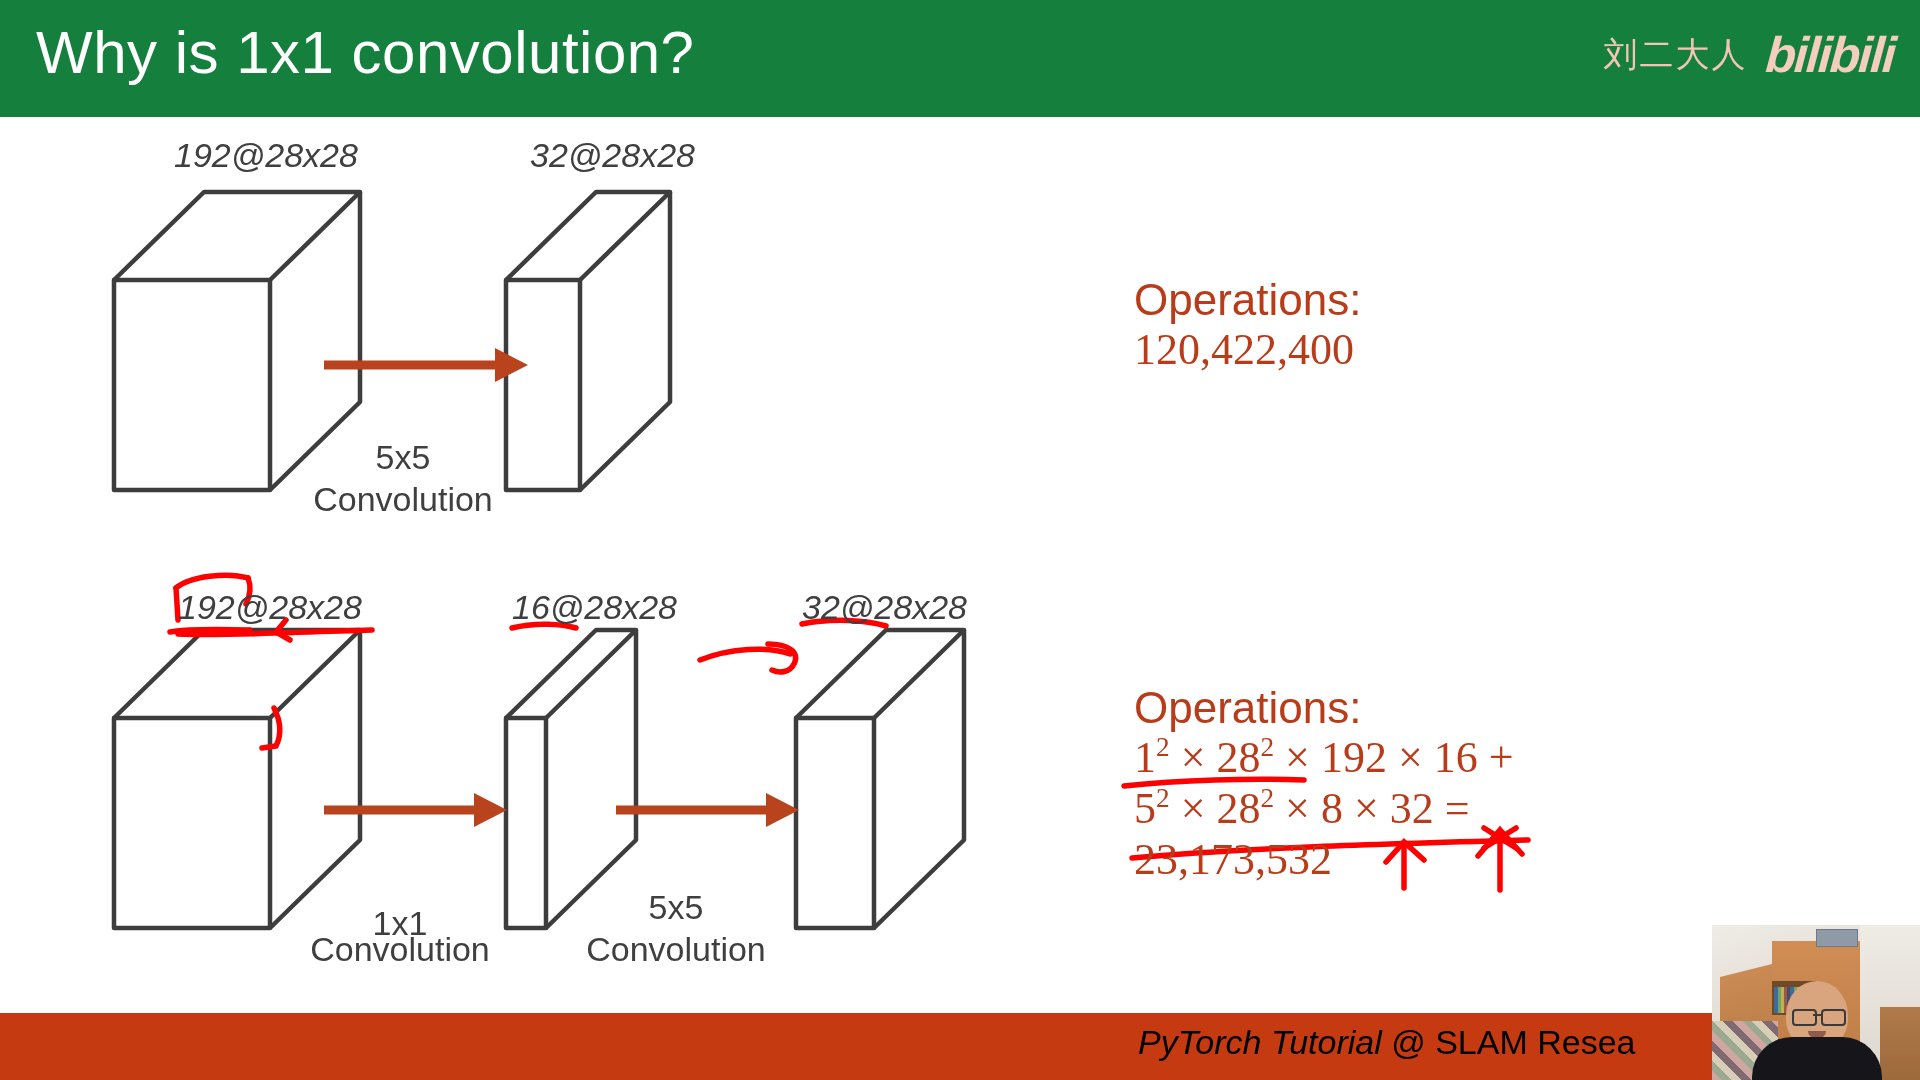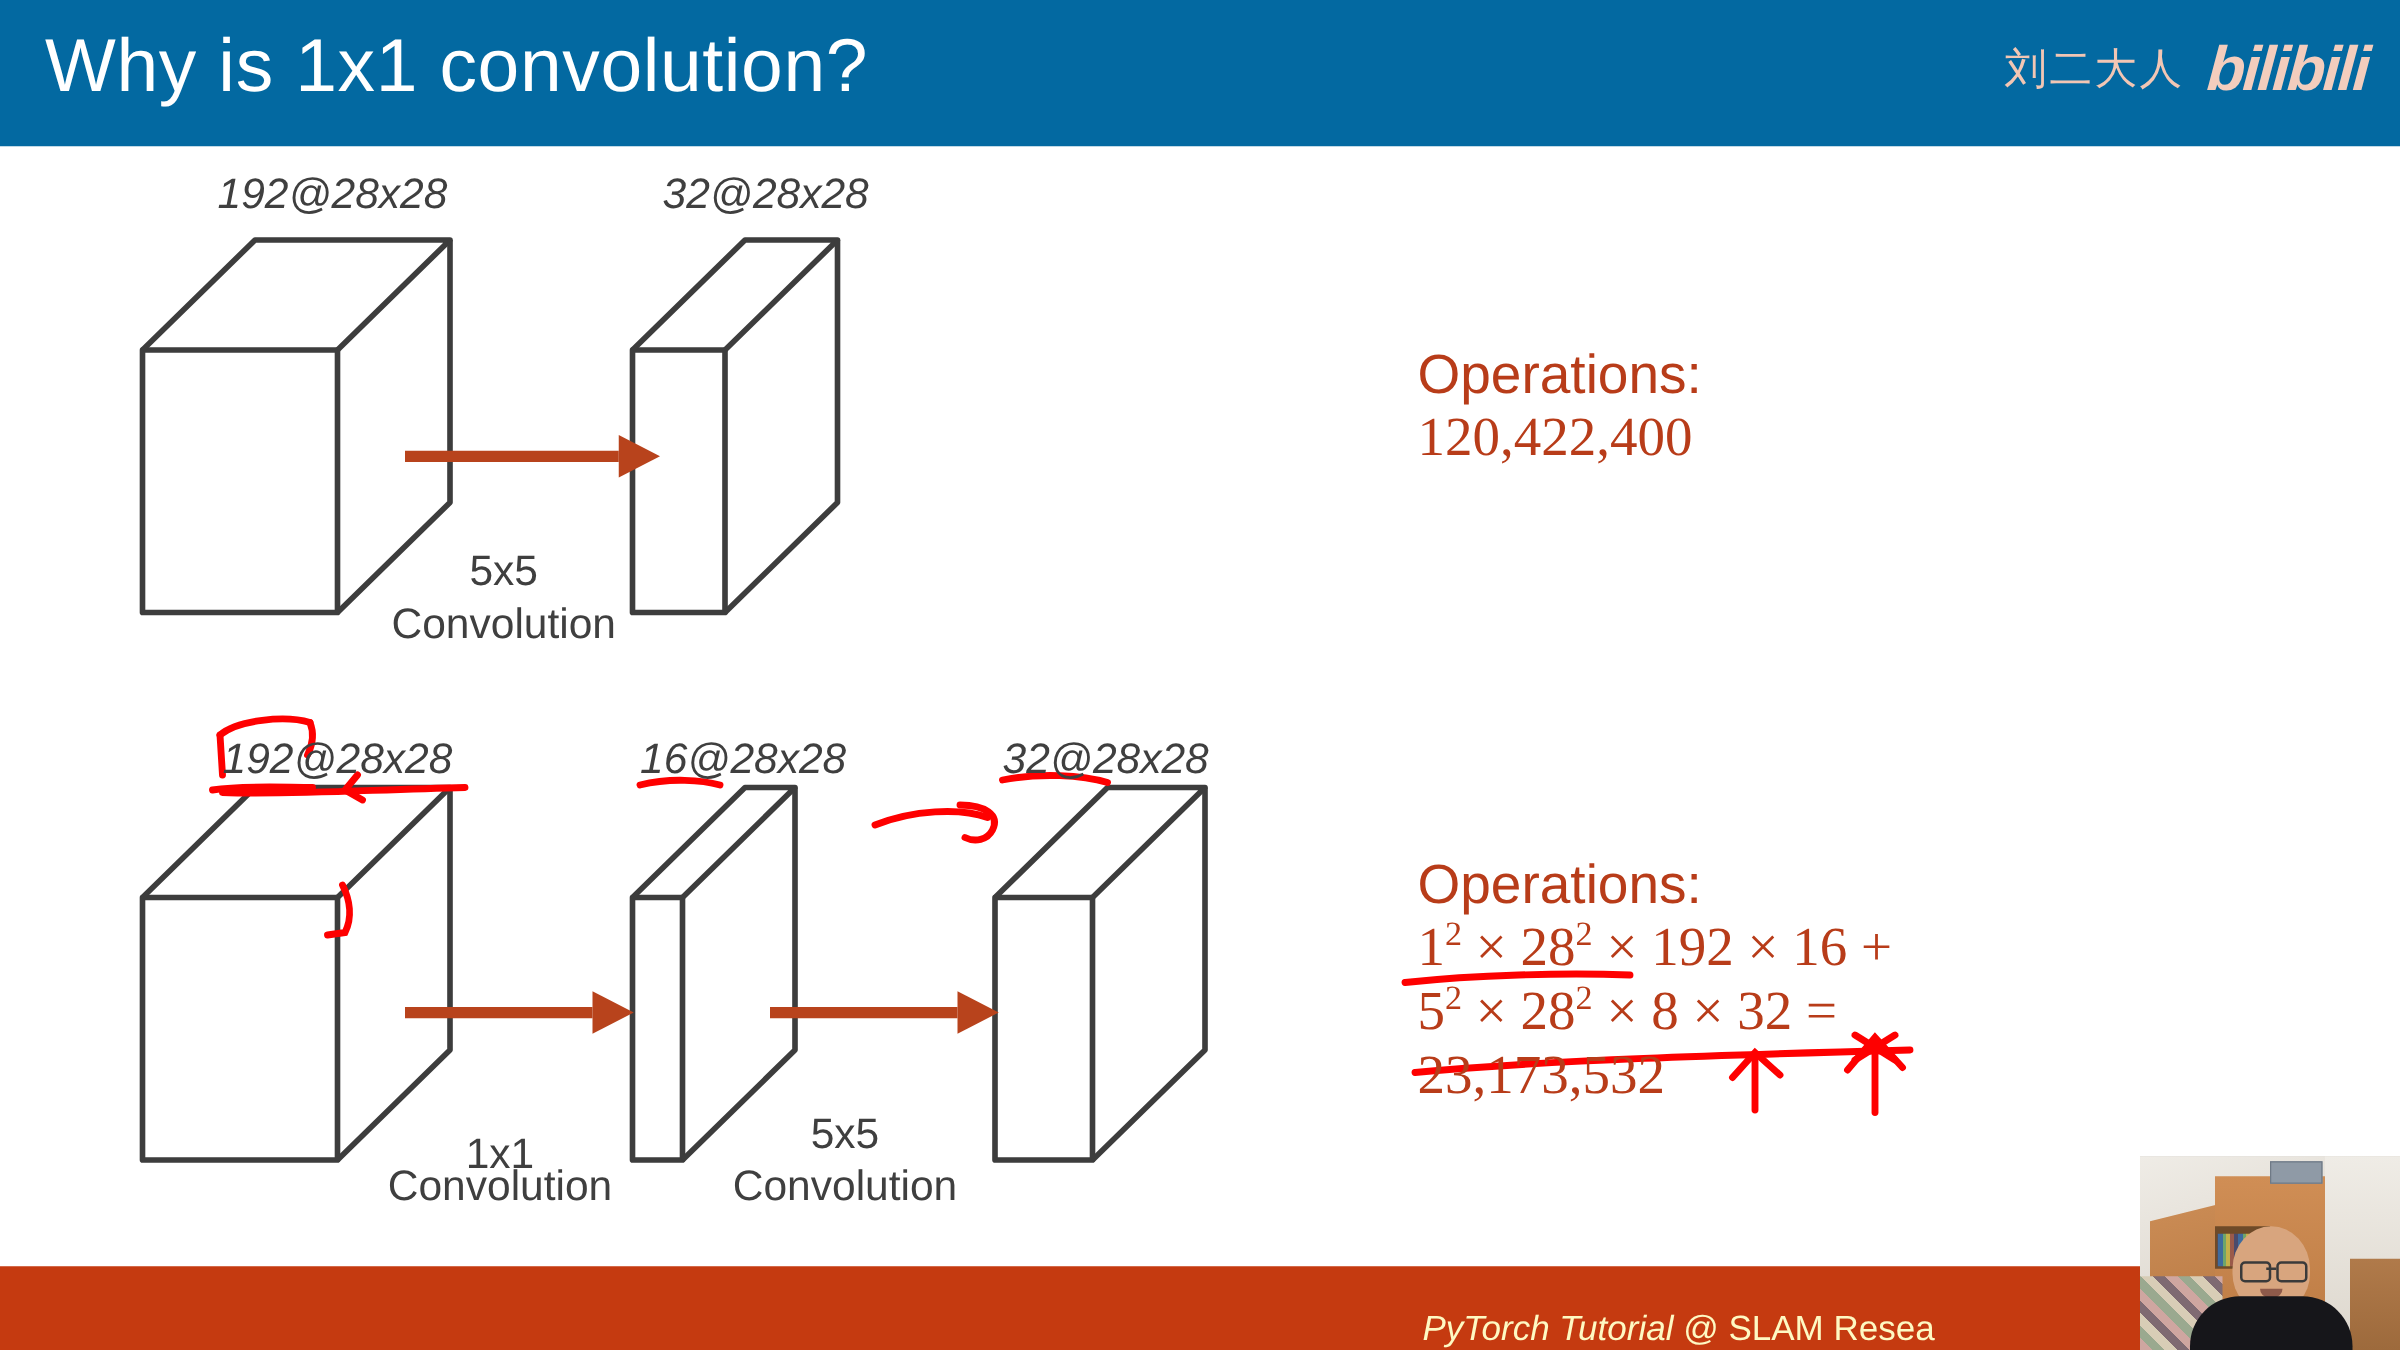--- a/index.html
+++ b/index.html
@@ -13,21 +13,21 @@
     position: relative;
     overflow: hidden;
     font-family: "Liberation Sans", sans-serif;
   }
 
   
   .top-banner {
     position: absolute;
     left: 0; top: 0;
     width: 1920px; height: 117px;
-    background: #0369a1;
+    background: #15803d;
   }
   .slide-title {
     position: absolute;
     left: 36px; top: 18px;
     font-size: 60px;
     color: #ffffff;
     letter-spacing: 0.5px;
     white-space: nowrap;
     font-family: "Liberation Sans Narrow", "Liberation Sans", sans-serif;
   }
@@ -74,25 +74,24 @@
     position: absolute;
     left: 690px; top: 10px;
     font-size: 38px;
     color: #ffffff;
     white-space: nowrap;
     font-family: "Liberation Sans Narrow", "Liberation Sans", sans-serif;
   }
   .footer-right {
     position: absolute;
     left: 1138px; top: 10px;
-    font-size: 28px;
-    color: #fef9c3;
+    font-size: 34px;
+    color: #000000;
     white-space: nowrap;
     font-family: "Liberation Sans Narrow", "Liberation Sans", sans-serif;
-    margin-top: 24px;
   }
   .footer-right .ital {
     font-style: italic;
   }
 
   
   .diagram-layer {
     position: absolute;
     left: 0; top: 0;
     width: 1920px; height: 1080px;

